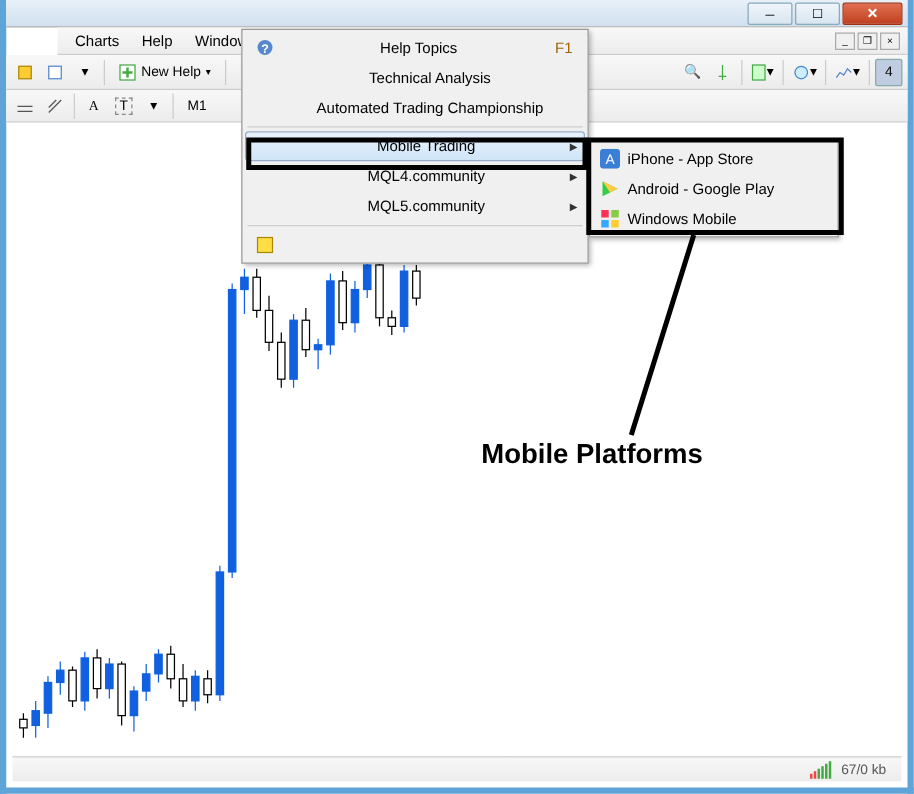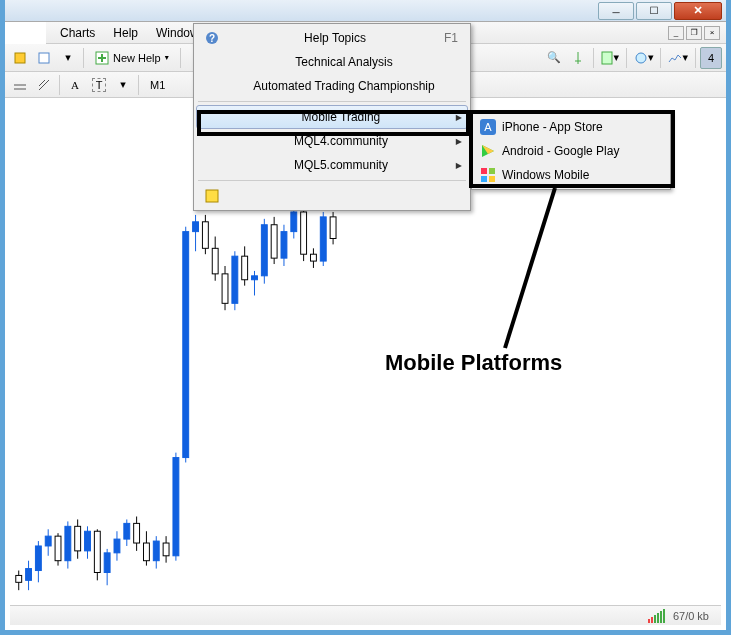--- a/index.html
+++ b/index.html
@@ -23,21 +23,21 @@
     .toolbar2 { height: 26px; background: linear-gradient(#f8f8f8, #ececec); display: flex; align-items: center; padding: 0 4px; gap: 2px; border-bottom: 1px solid #ccc; }
     .tb-btn { min-width: 22px; height: 22px; border: 1px solid transparent; display: flex; align-items: center; justify-content: center; cursor: pointer; font-size: 11px; border-radius: 2px; padding: 0 2px; }
     .tb-btn.text { padding: 0 6px; gap: 4px; }
     .tb-sep { width: 1px; height: 20px; background: #ccc; margin: 0 2px; }
     
     .dropdown-menu { position: absolute; top: 23px; left: 188px; width: 278px; background: #f0f0f0; border: 1px solid #999; box-shadow: 2px 2px 4px rgba(0,0,0,0.3); z-index: 100; font-size: 12px; padding: 2px; }
     .dm-item { display: flex; align-items: center; padding: 4px 6px; cursor: pointer; position: relative; }
     .dm-item.highlighted { background: linear-gradient(#e8f2fc, #d0e5f8); border: 1px solid #9ac; border-radius: 3px; padding: 3px 5px; }
     .dm-icon { width: 20px; height: 16px; display: flex; align-items: center; justify-content: center; font-size: 11px; }
     .dm-label { flex: 1; padding-left: 4px; text-align: center; }
-    .dm-shortcut { color: #737373; padding-right: 4px; }
+    .dm-shortcut { color: #a16207; padding-right: 4px; }
     .dm-arrow { font-size: 8px; color: #333; }
     .dm-sep { height: 1px; background: #ccc; margin: 3px 2px; }
     
     .submenu { position: absolute; top: 112px; left: 466px; width: 200px; background: #f0f0f0; border: 1px solid #999; box-shadow: 2px 2px 4px rgba(0,0,0,0.3); z-index: 101; font-size: 12px; padding: 2px; }
     .sm-item { display: flex; align-items: center; padding: 4px 6px; cursor: pointer; gap: 6px; }
     .sm-icon { width: 16px; height: 16px; display: flex; align-items: center; justify-content: center; }
     
     .highlight-box-1 { position: absolute; top: 110px; left: 192px; width: 273px; height: 26px; border: 4px solid #000; z-index: 110; pointer-events: none; }
     .highlight-box-2 { position: absolute; top: 110px; left: 464px; width: 206px; height: 78px; border: 4px solid #000; z-index: 110; pointer-events: none; }
     

